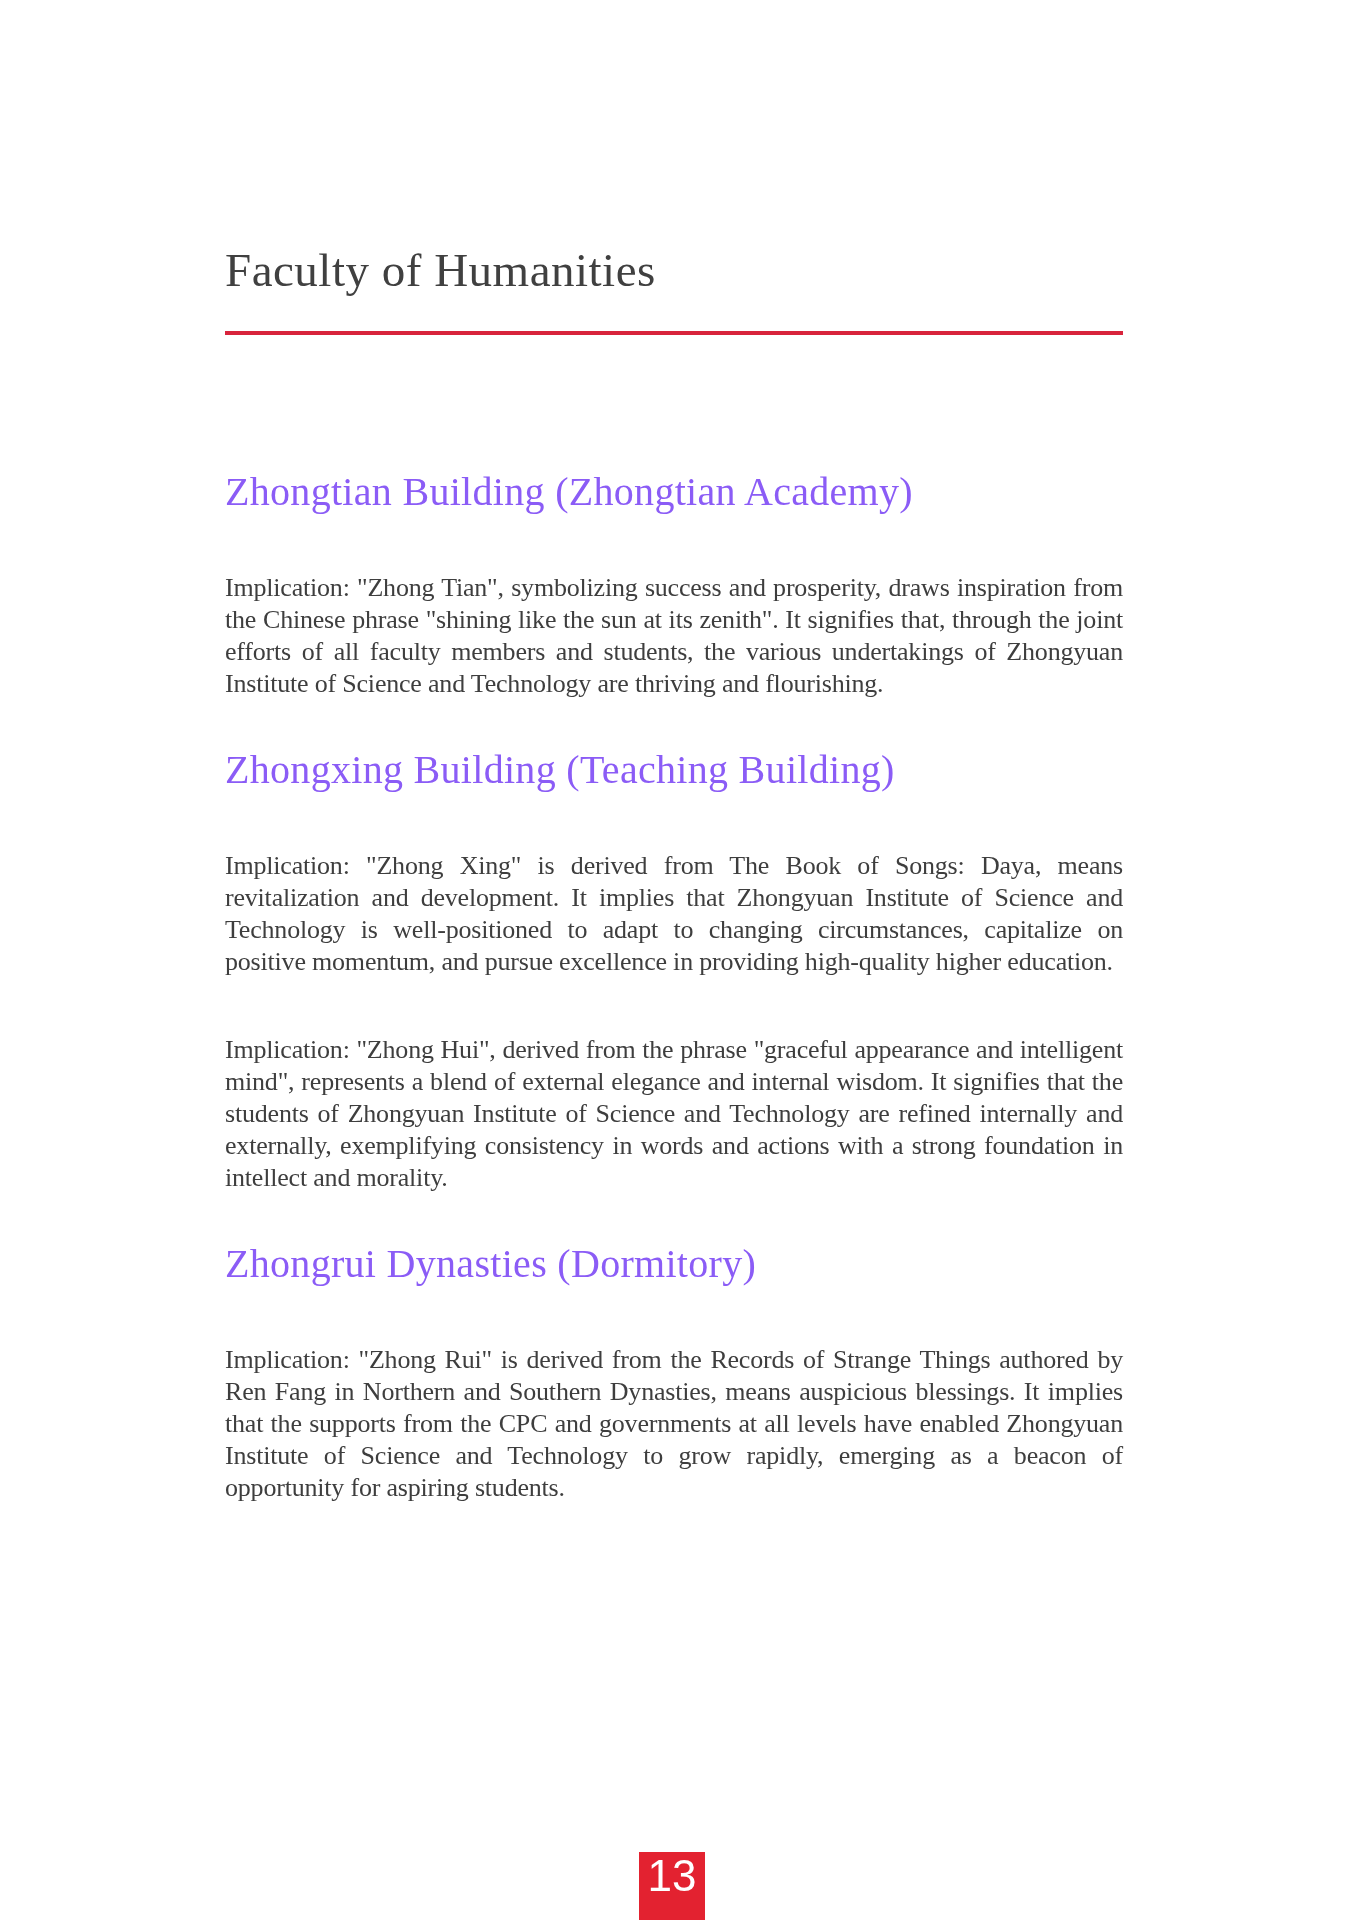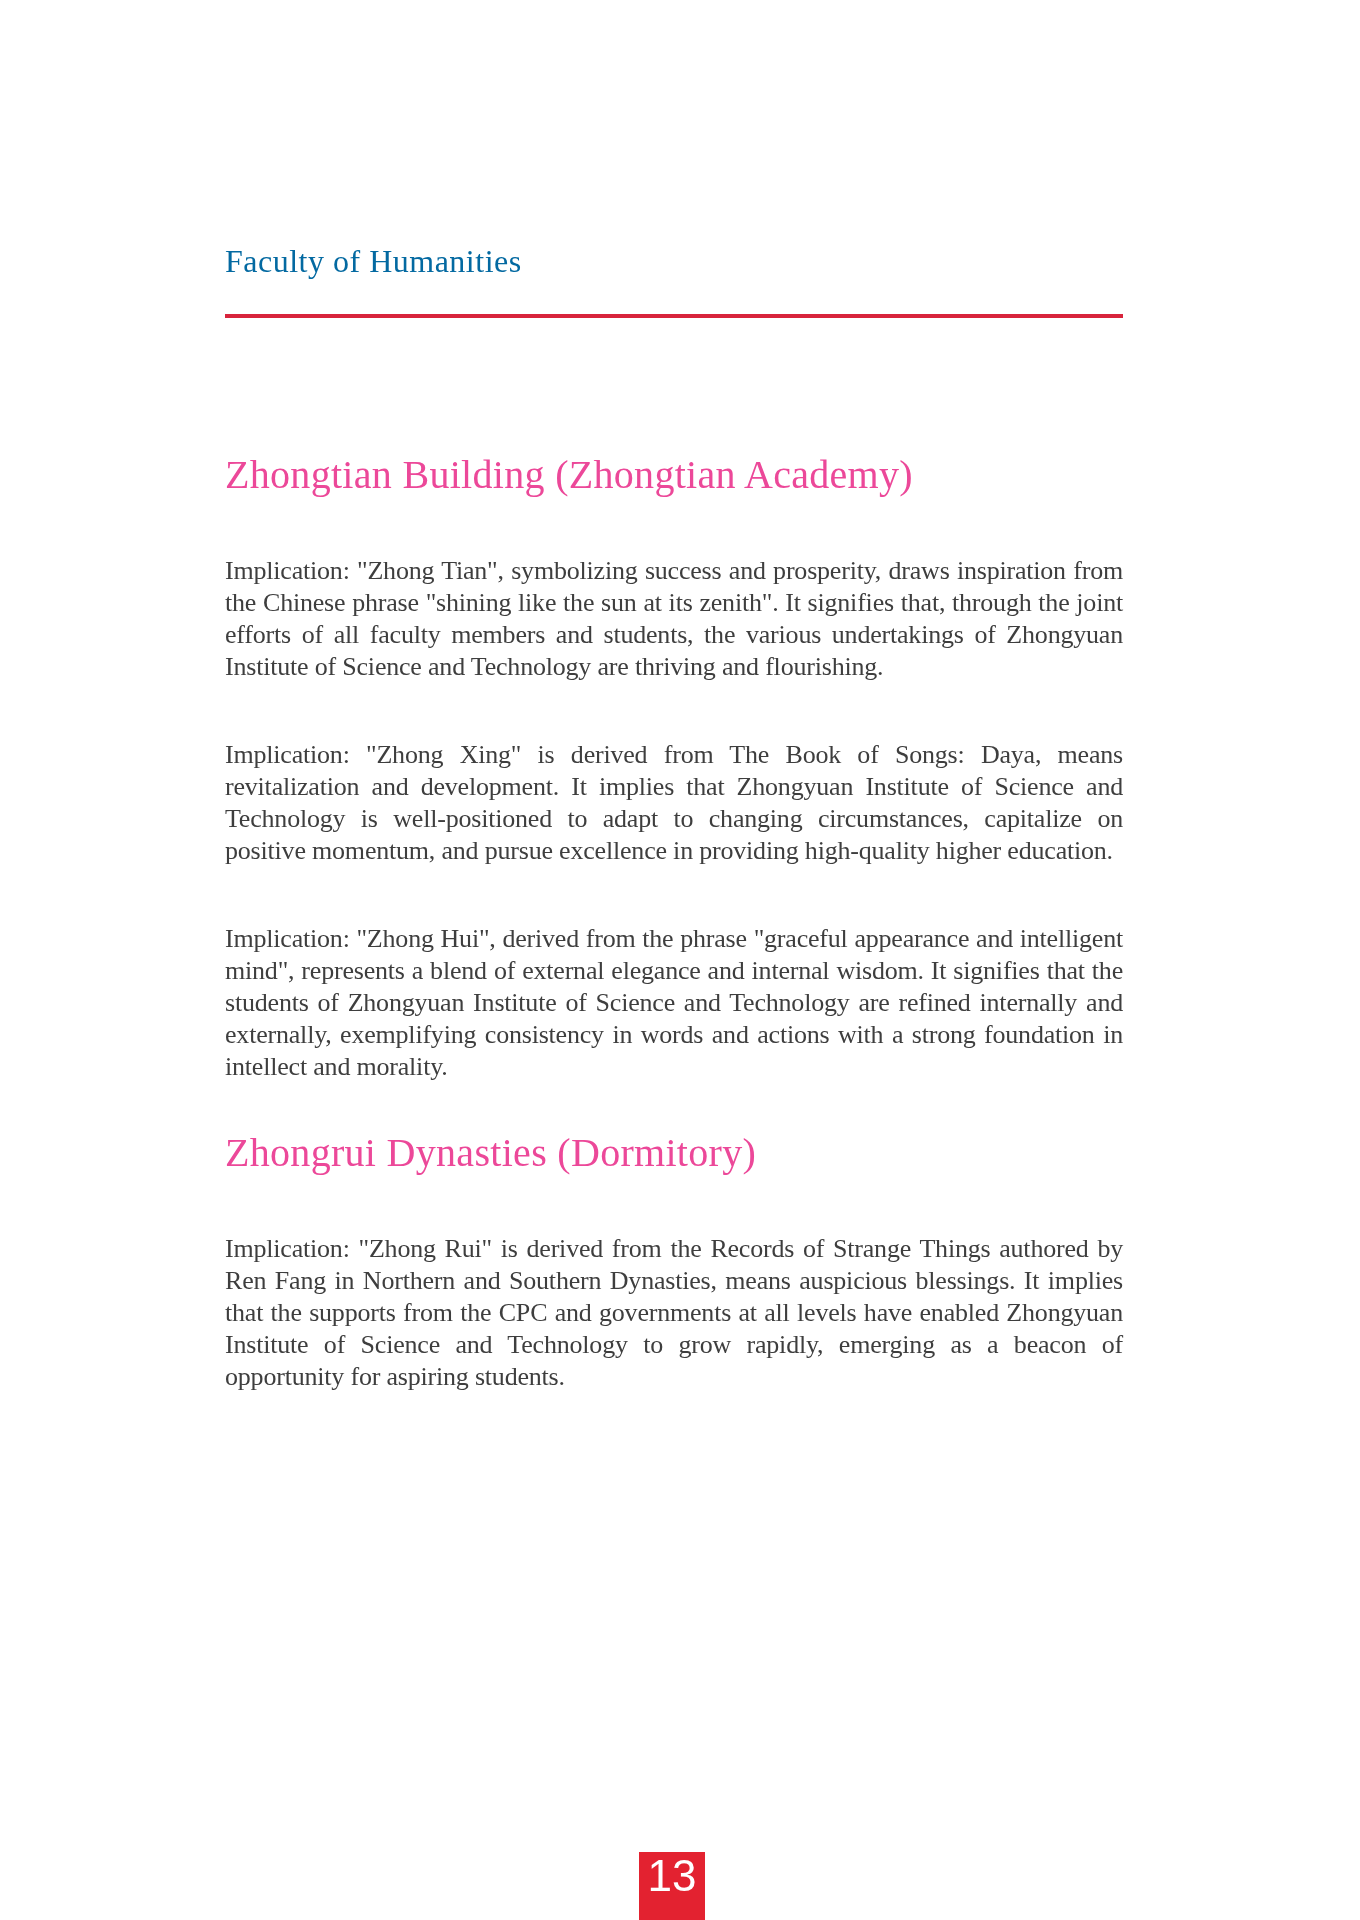--- a/index.html
+++ b/index.html
@@ -14,38 +14,38 @@
   }
   .content {
     position: absolute;
     left: 225px;
     top: 0;
     width: 898px;
   }
   h1.doc-title {
     margin: 0;
     padding-top: 243px;
-    font-size: 32px;
+    font-size: 47px;
     font-weight: 400;
     letter-spacing: 0.5px;
-    color: #0369a1;
+    color: #404040;
     line-height: 1.18;
   }
   .title-rule {
     margin-top: 33px;
     height: 4px;
     width: 100%;
     background: var(--accent, #d8243c);
   }
   section h2 {
     margin: 46px 0 0 0;
     font-size: 40px;
     font-weight: 400;
     letter-spacing: 0.3px;
-    color: #ec4899;
+    color: #8b5cf6;
     line-height: 1.2;
   }
   section:first-of-type h2 {
     margin-top: 133px;
   }
   section p {
     margin: 56px 0 0 0;
     font-size: 26px;
     line-height: 32px;
     color: #3e3e3e;
@@ -78,20 +78,21 @@
       <div class="title-rule"></div>
     </header>
 
     <main>
       <section>
         <h2>Zhongtian Building (Zhongtian Academy)</h2>
         <p>Implication: "Zhong Tian", symbolizing success and prosperity, draws inspiration from the Chinese phrase "shining like the sun at its zenith". It signifies that, through the joint efforts of all faculty members and students, the various undertakings of Zhongyuan Institute of Science and Technology are thriving and flourishing.</p>
       </section>
 
       <section>
+        <h2>Zhongxing Building (Teaching Building)</h2>
         <p>Implication: "Zhong Xing" is derived from The Book of Songs: Daya, means revitalization and development. It implies that Zhongyuan Institute of Science and Technology is well-positioned to adapt to changing circumstances, capitalize on positive momentum, and pursue excellence in providing high-quality higher education.</p>
       </section>
 
       <section>
         <p>Implication: "Zhong Hui", derived from the phrase "graceful appearance and intelligent mind", represents a blend of external elegance and internal wisdom. It signifies that the students of Zhongyuan Institute of Science and Technology are refined internally and externally, exemplifying consistency in words and actions with a strong foundation in intellect and morality.</p>
       </section>
 
       <section>
         <h2>Zhongrui Dynasties (Dormitory)</h2>
         <p>Implication: "Zhong Rui" is derived from the Records of Strange Things authored by Ren Fang in Northern and Southern Dynasties, means auspicious blessings. It implies that the supports from the CPC and governments at all levels have enabled Zhongyuan Institute of Science and Technology to grow rapidly, emerging as a beacon of opportunity for aspiring students.</p>

